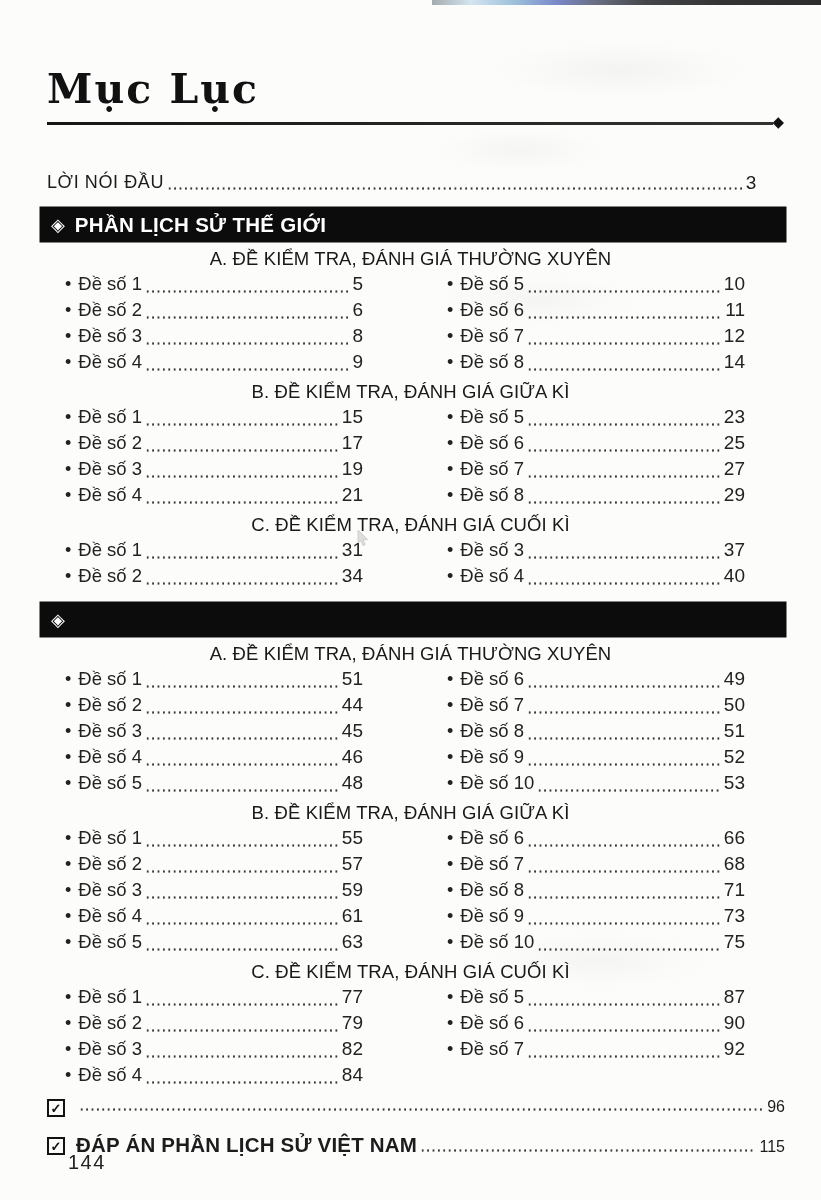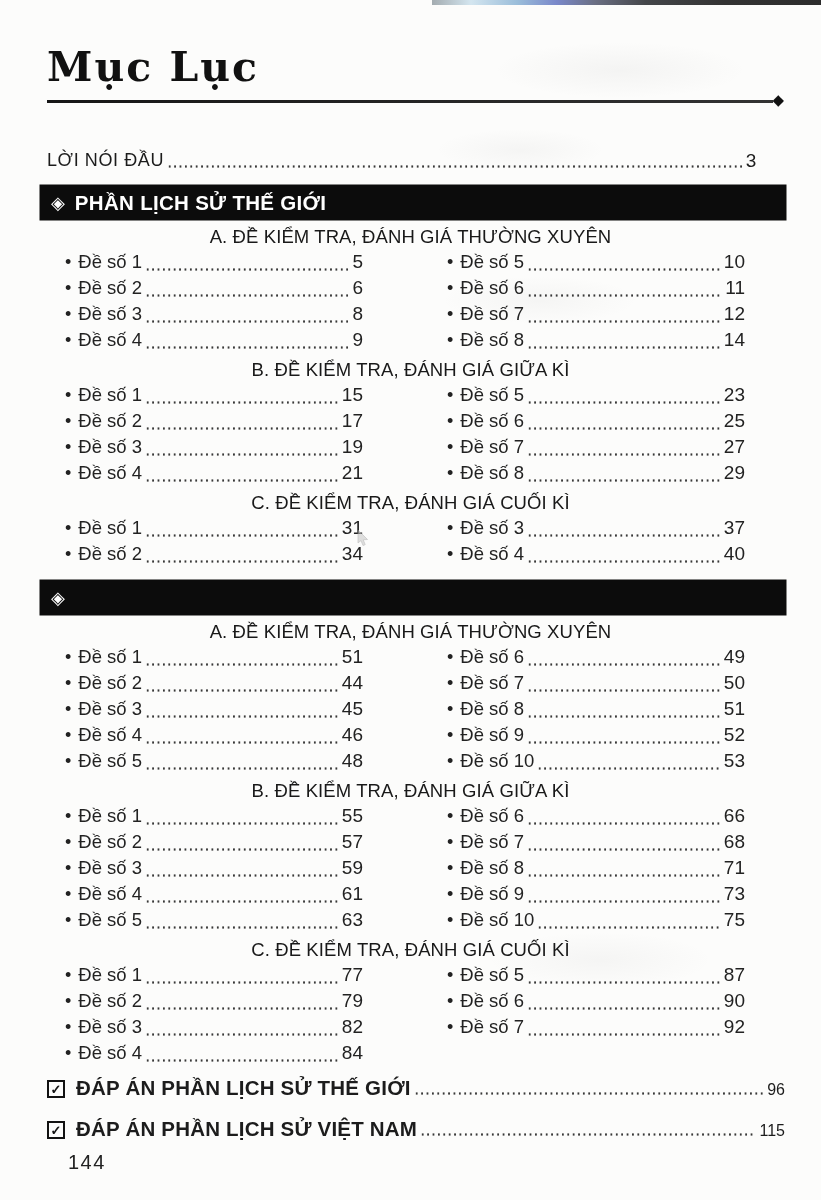--- a/index.html
+++ b/index.html
@@ -17,21 +17,21 @@
     font-family:"Liberation Sans", sans-serif;
     color:#1c1c1c;
     -webkit-font-smoothing:antialiased;
   }
   .scan-strip{
     position:absolute;top:0;left:432px;right:0;height:5px;
     background:linear-gradient(90deg,#9aa3a8 0%,#cfe3ee 10%,#8fb6d6 22%,#6b7bc4 32%,#5a5f75 42%,#303236 55%,#1d1d1d 75%,#151515 100%);
     opacity:.9;
   }
   .title{
-    margin:46px 0 0 47px;
+    margin:68px 0 0 47px;
     font-family:"DejaVu Serif", serif;
     font-weight:700;
     font-size:41px;
     letter-spacing:2px;
     line-height:1.05;
     color:#111;
   }
   .title-rule{
     margin:7px 0 0 47px;
     width:737px;
@@ -463,21 +463,20 @@
             <span class="leaders"></span>
             <span class="epage">92</span>
           </div>
         </div>
       </div>
     </div>
 
   <div class="answers">
     <div class="answer-row">
       <span class="cbx">✓</span>
-      <span class="answer-label">ĐÁP ÁN PHẦN LỊCH SỬ THẾ GIỚI</span>
       <span class="leaders"></span>
       <span class="answer-page">96</span>
     </div>
     <div class="answer-row">
       <span class="cbx">✓</span>
       <span class="answer-label">ĐÁP ÁN PHẦN LỊCH SỬ VIỆT NAM</span>
       <span class="leaders"></span>
       <span class="answer-page">115</span>
     </div>
   </div>

